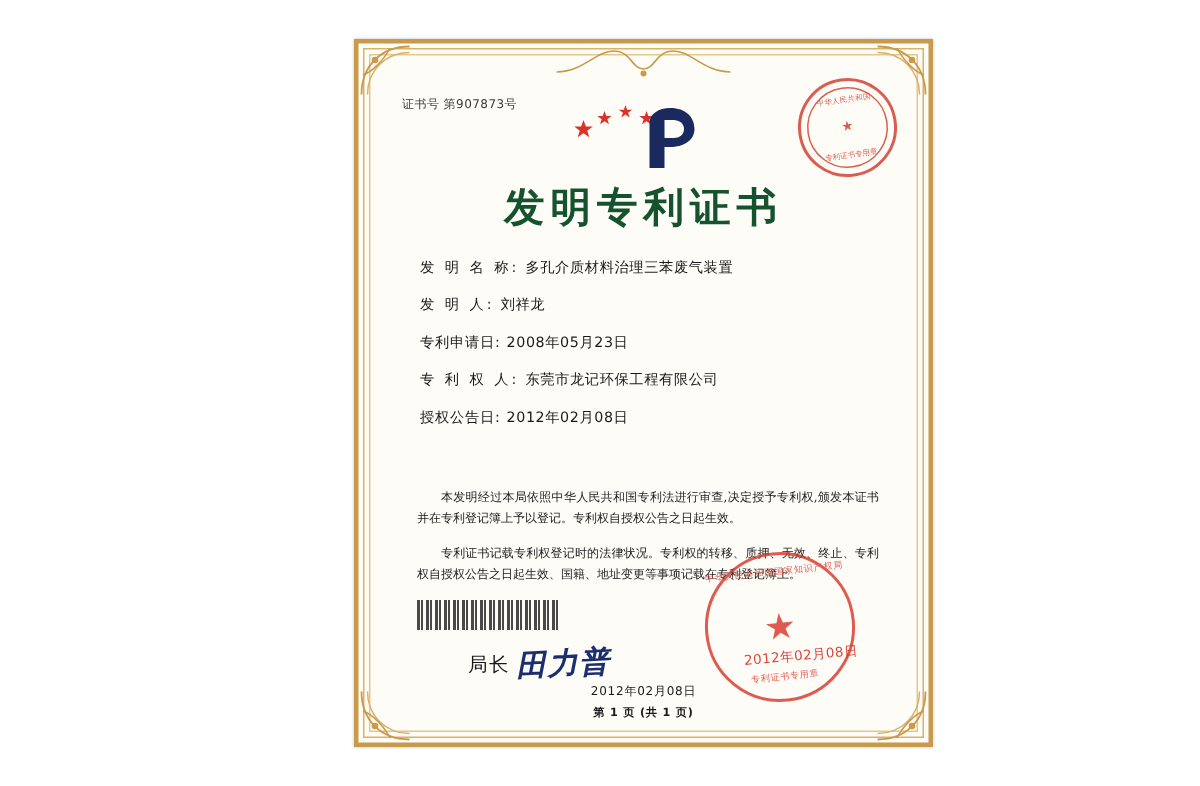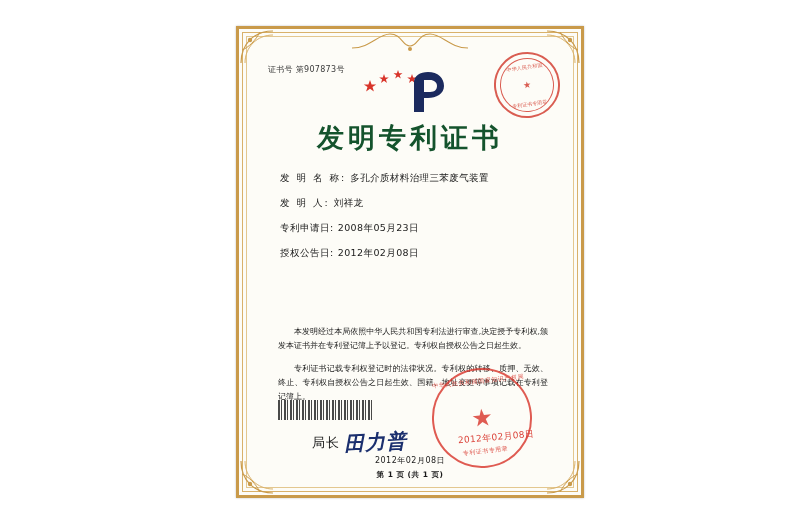--- a/index.html
+++ b/index.html
@@ -11,21 +11,21 @@
   }
   .page{
     position:relative;
     width:800px;height:524px;
     background:#ffffff;
   }
   
   .cert{
     position:absolute;
     left:236px;top:26px;
-    width:348px;height:472px;
+    width:386px;height:472px;
     background:#fdfcf7;
     box-shadow:0 0 2px rgba(0,0,0,.25);
   }
   
   .frame-outer{
     position:absolute;
     left:0;top:0;right:0;bottom:0;
     border:3px solid #c99a4a;
     box-sizing:border-box;
   }
@@ -304,20 +304,24 @@
           <span class="val">多孔介质材料治理三苯废气装置</span>
         </div>
         <div class="field">
           <span class="lbl">发 明 人:</span>
           <span class="val">刘祥龙</span>
         </div>
         <div class="field wide">
           <span class="lbl">专利申请日:</span>
           <span class="val">2008年05月23日</span>
         </div>
+        <div class="field">
+          <span class="lbl">专 利 权 人:</span>
+          <span class="val">东莞市龙记环保工程有限公司</span>
+        </div>
         <div class="field wide">
           <span class="lbl">授权公告日:</span>
           <span class="val">2012年02月08日</span>
         </div>
       </div>
 
       <div class="body-text">
         <p>本发明经过本局依照中华人民共和国专利法进行审查,决定授予专利权,颁发本证书并在专利登记簿上予以登记。专利权自授权公告之日起生效。</p>
         <p>专利证书记载专利权登记时的法律状况。专利权的转移、质押、无效、终止、专利权自授权公告之日起生效、国籍、地址变更等事项记载在专利登记簿上。</p>
       </div>

